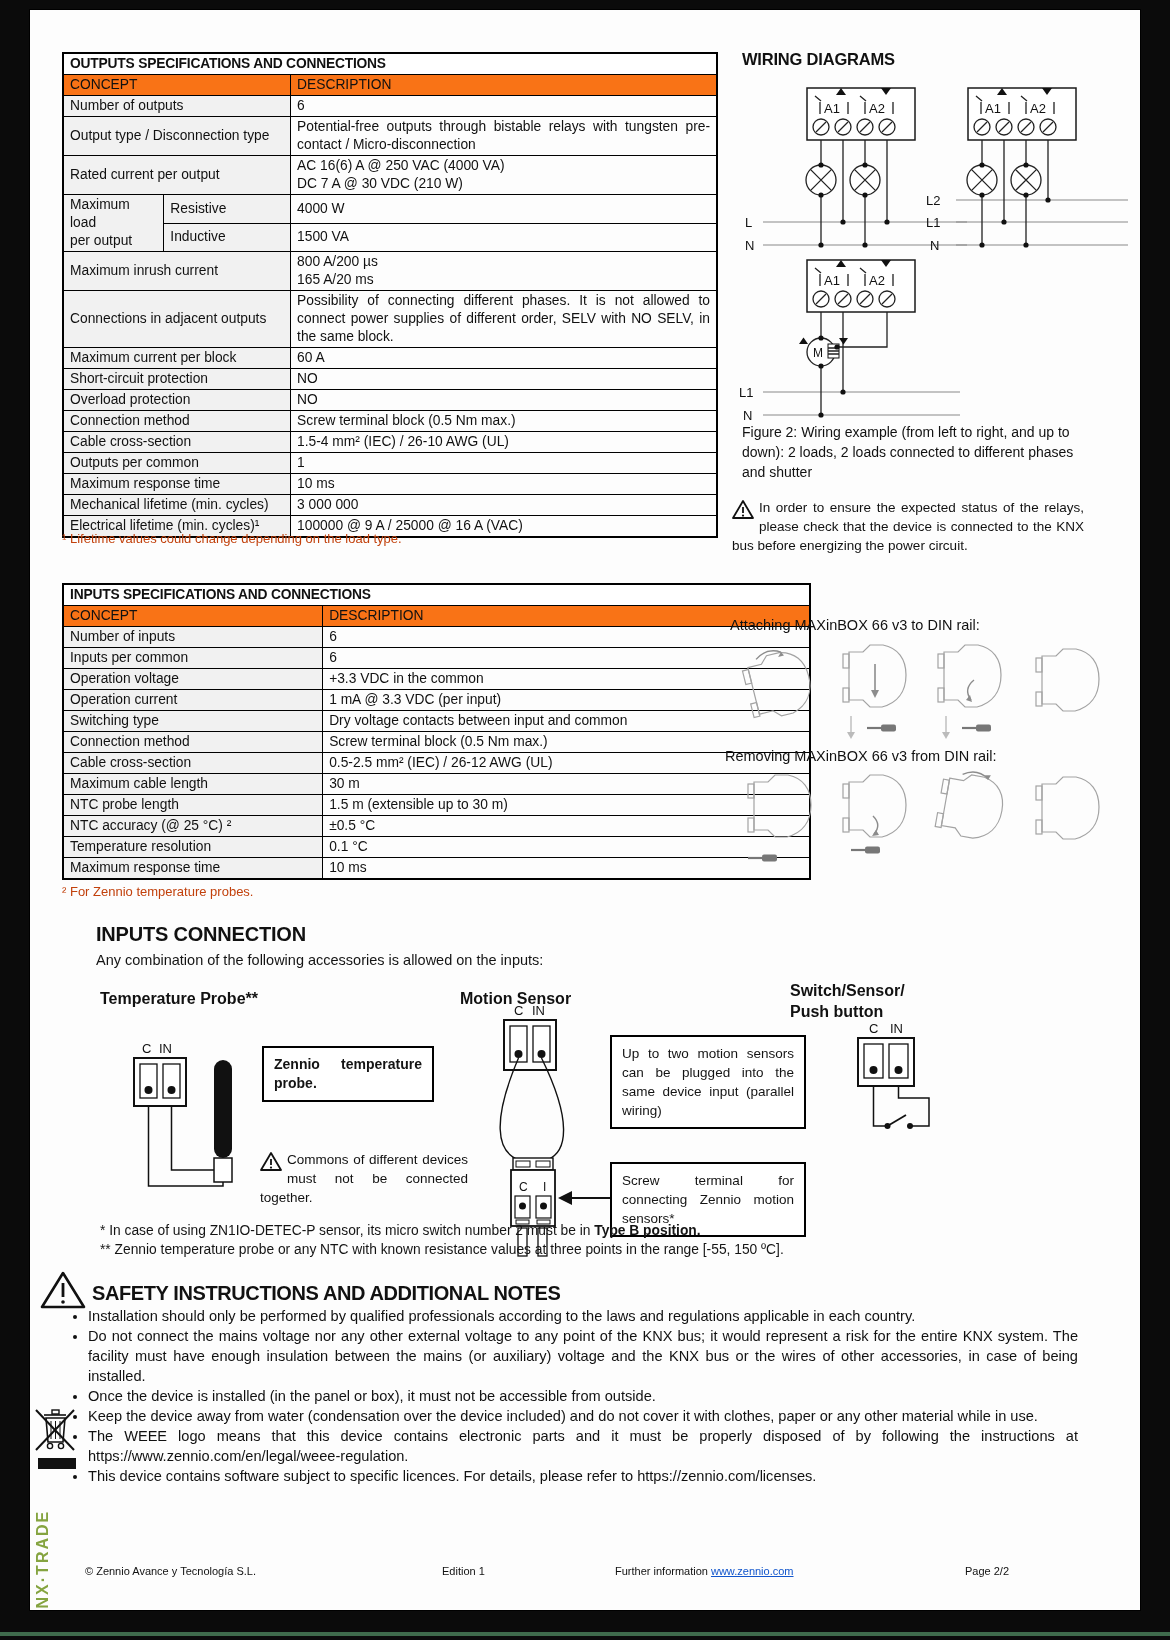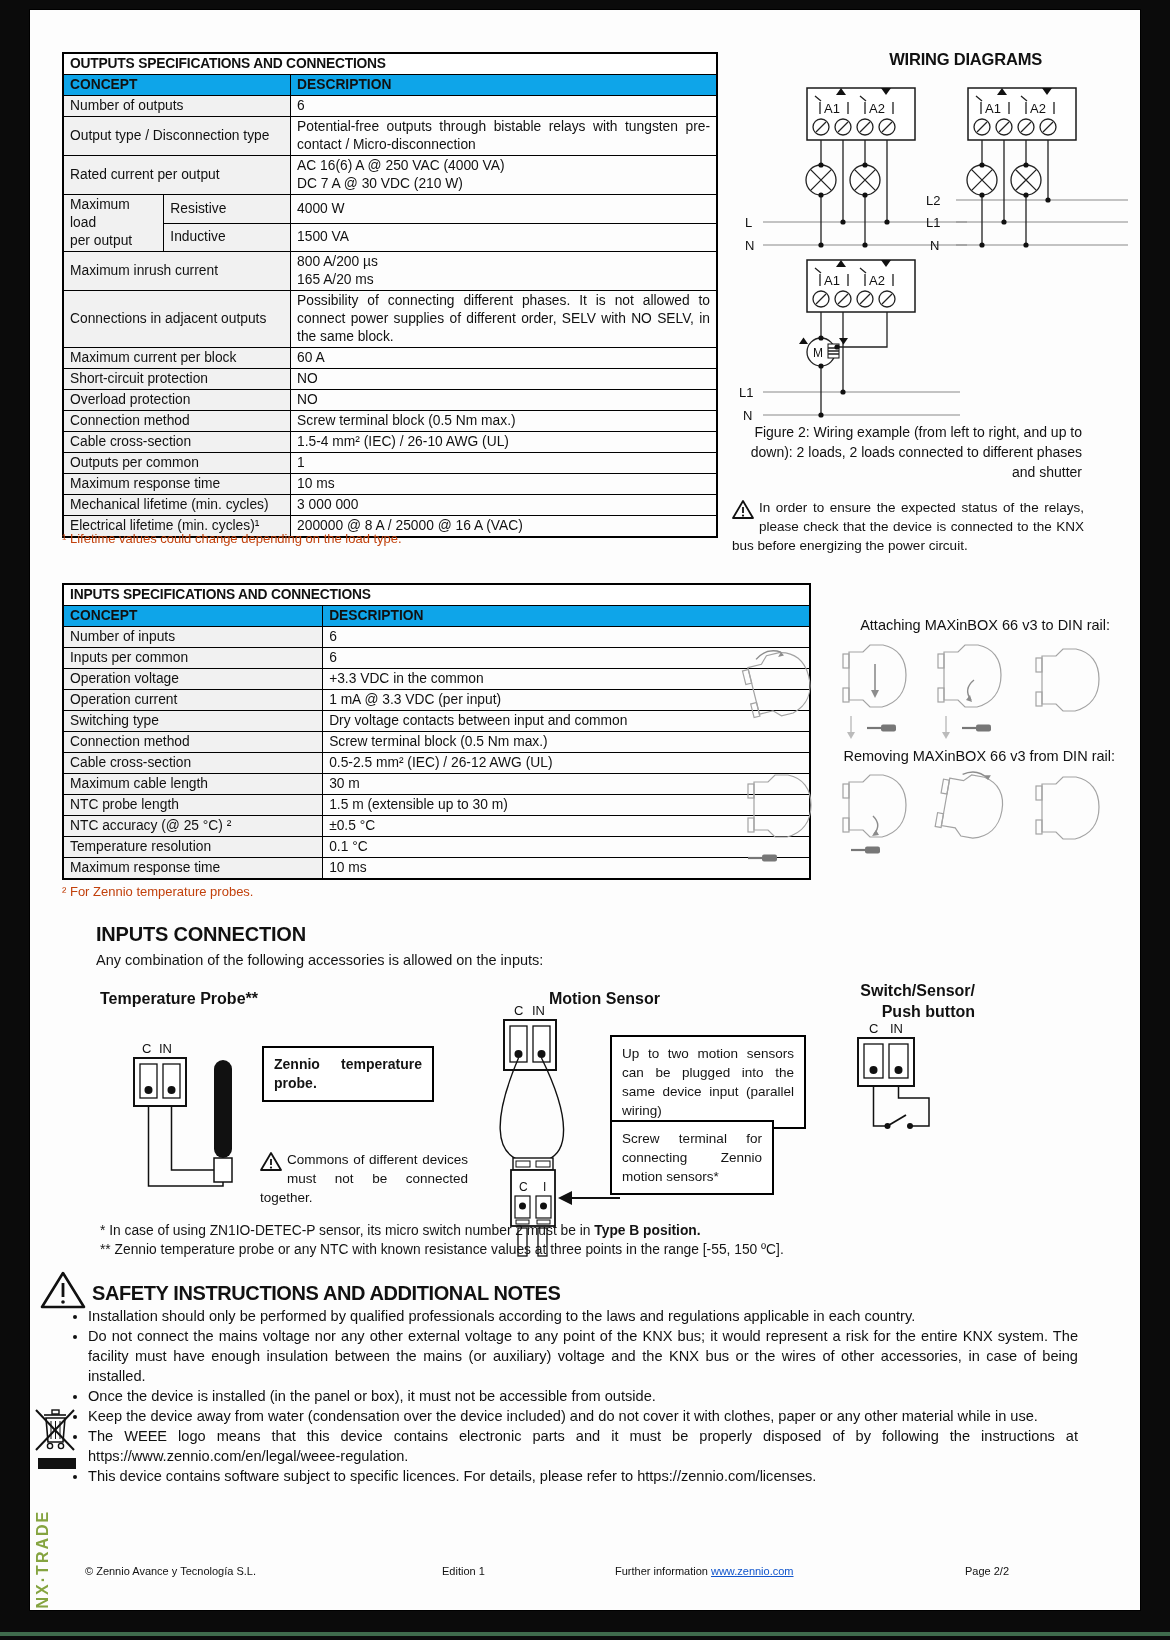--- a/index.html
+++ b/index.html
@@ -3,30 +3,30 @@
 <meta charset="utf-8">
 <style>
   *{margin:0;padding:0;box-sizing:border-box}
   html,body{width:1170px;height:1640px}
   body{background:#0b0b0b;position:relative;font-family:"Liberation Sans",sans-serif;color:#141414}
   #page{position:absolute;left:29px;top:9px;width:1112px;height:1602px;background:#fdfdfd;border:1px solid #000;overflow:hidden}
   .abs{position:absolute}
   table.spec{border-collapse:collapse;border:2px solid #000;background:#fff}
   table.spec td{border:1px solid #000;padding:1px 6px;font-size:13.8px;line-height:18px;vertical-align:middle;color:#111}
   td.tbl-title{font-size:15.5px;font-weight:bold;letter-spacing:-.2px;padding:2px 6px;background:#fff}
-  td.hdr{background:#0ea5e9;font-weight:bold;font-size:14px}
+  td.hdr{background:#f97316;font-weight:normal;font-size:14px}
   td.con{background:#f1f1f1}
   td.des{background:#fdfdfd}
   .pre{white-space:pre-line}
   .just{text-align:justify}
   .fn{font-size:13px;color:#c2410c}
   .h-big{font-size:16.5px;font-weight:bold;letter-spacing:-.2px;color:#111}
   .h-mid{font-size:20px;font-weight:bold;letter-spacing:-.2px;color:#111}
   .h-sub{font-size:16px;font-weight:bold;color:#111}
-  .center{text-align:right}
+  .center{text-align:left}
   .note-box{border:2px solid #000;background:#fff;padding:7px 10px;font-size:13.5px;line-height:19px;text-align:justify;font-weight:normal}
   .note-box.b{font-weight:bold;font-size:14px}
   .cap{font-size:14px;line-height:20px;color:#111}
   .warn-p{font-size:13.5px;line-height:19px;text-align:justify;color:#111}
   .warn-p svg{float:left;margin:1px 5px 0 0}
   ul.safety{list-style:disc outside;padding-left:22px}
   ul.safety li{font-size:14.6px;line-height:20px;text-align:justify;color:#111}
   a.link{color:#1155cc;text-decoration:underline}
   .vert{writing-mode:vertical-rl;transform:rotate(180deg);color:#85a440;font-weight:bold;font-size:16px;letter-spacing:2px}
   .foot{font-size:11px;color:#111}
@@ -114,21 +114,21 @@
     <tr>
           <td colspan="2" class="con">Maximum response time</td>
           <td class="des">10 ms</td>
         </tr>
     <tr>
           <td colspan="2" class="con">Mechanical lifetime (min. cycles)</td>
           <td class="des">3 000 000</td>
         </tr>
     <tr>
           <td colspan="2" class="con">Electrical lifetime (min. cycles)¹</td>
-          <td class="des">200000 @ 8 A / 25000 @ 16 A (VAC)</td>
+          <td class="des">100000 @ 9 A / 25000 @ 16 A (VAC)</td>
         </tr>
   </tbody>
     </table>
   <div class="abs fn" style="left:32px;top:521px">¹ Lifetime values could change depending on the load type.</div>
 
   <div class="abs h-big center" style="left:712px;top:40px;width:300px">WIRING DIAGRAMS</div>
 
   <svg class="abs" style="left:705px;top:70px" width="240" height="175" viewBox="0 0 240 175">
     <rect x="72" y="8" width="108" height="52" fill="#fff" stroke="#1a1a1a" stroke-width="1.5"></rect>
     <path d="M101 15 l5 -7 5 7 z" fill="#111"></path>
@@ -436,21 +436,21 @@
     <circle cx="36.5" cy="204" r="3.5" fill="#111"></circle>
       <circle cx="57.5" cy="204" r="3.5" fill="#111"></circle>
     <rect x="30" y="218" width="13" height="4" fill="#fff" stroke="#111" stroke-width="1"></rect>
     <rect x="51" y="218" width="13" height="4" fill="#fff" stroke="#111" stroke-width="1"></rect>
     <rect x="32" y="226" width="9" height="28" fill="#fff" stroke="#111" stroke-width="1.3"></rect>
     <rect x="52" y="226" width="9" height="28" fill="#fff" stroke="#111" stroke-width="1.3"></rect>
     <line x1="134" y1="196" x2="86" y2="196" stroke="#111" stroke-width="2.2"></line>
     <polygon points="72,196 86,189 86,203" fill="#111"></polygon>
   </svg>
   <div class="abs note-box" style="left:580px;top:1025px;width:196px">Up to two motion sensors can be plugged into the same device input (parallel wiring)</div>
-  <div class="abs note-box" style="left:580px;top:1110px;width:164px">Screw terminal for connecting Zennio motion sensors*</div>
+  <div class="abs note-box" style="left:580px;top:1152px;width:196px">Screw terminal for connecting Zennio motion sensors*</div>
 
   <svg class="abs" style="left:806px;top:1010px" width="120" height="122" viewBox="0 0 120 122">
     <text x="33" y="13" font-size="13">C</text>
     <text x="54" y="13" font-size="13">IN</text>
     <rect x="22" y="18" width="56" height="48" fill="#fff" stroke="#111" stroke-width="2"></rect>
     <rect x="28" y="24" width="19" height="34" fill="#fff" stroke="#111" stroke-width="1.3"></rect>
     <rect x="53" y="24" width="19" height="34" fill="#fff" stroke="#111" stroke-width="1.3"></rect>
     <circle cx="37.5" cy="50" r="4" fill="#111"></circle>
       <circle cx="62.5" cy="50" r="4" fill="#111"></circle>
     <path d="M37.5 66 V106 H49 M62.5 66 V78 H93 V106 H74" fill="none" stroke="#111" stroke-width="1.5"></path>

